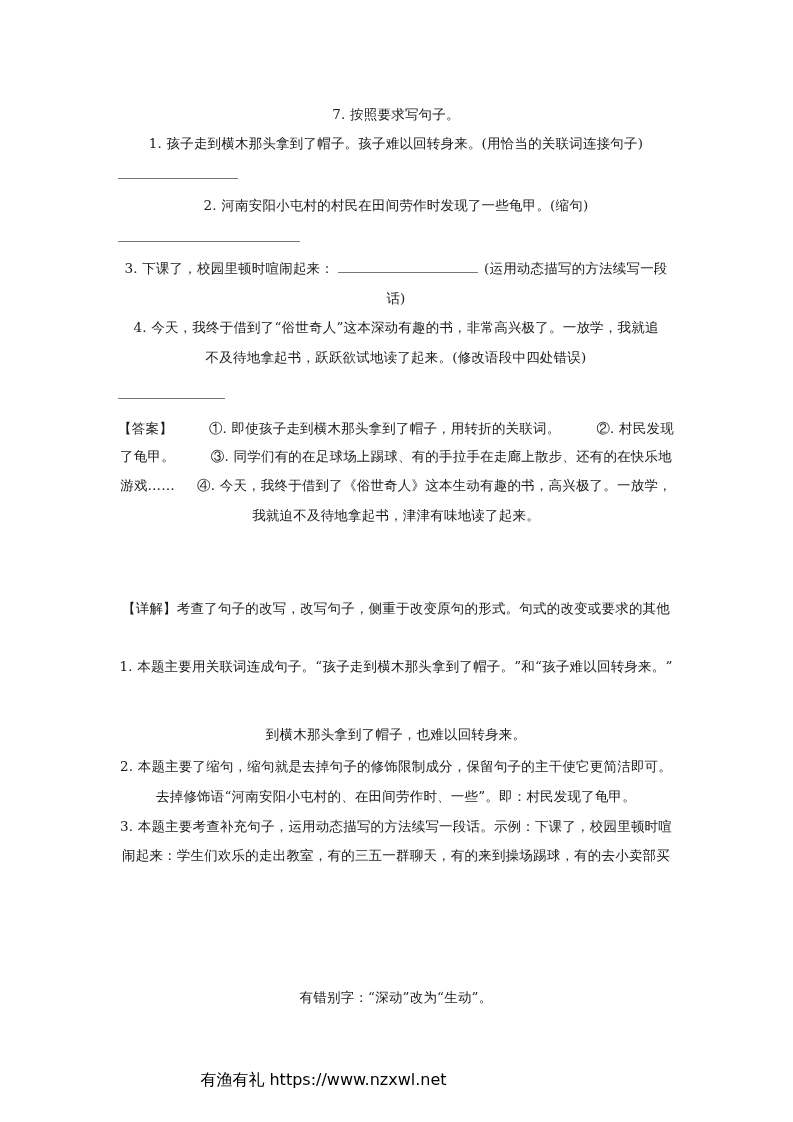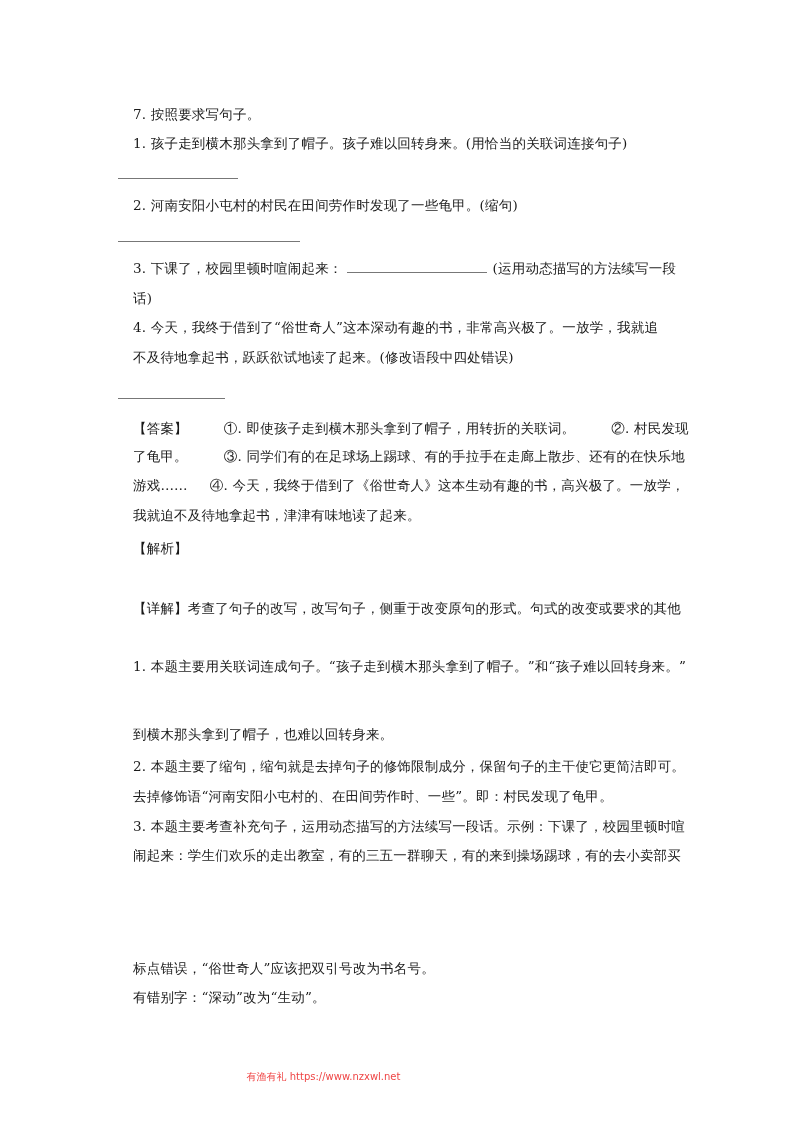--- a/index.html
+++ b/index.html
@@ -3,38 +3,39 @@
   <meta charset="utf-8">
   <style>
     html, body { margin: 0; padding: 0; background: #ffffff; }
     body {
       width: 793px; height: 1122px; position: relative; overflow: hidden;
       font-family: "DejaVu Serif", "Liberation Serif", serif;
       color: #1a1a1a;
     }
     .page { position: absolute; left: 0; top: 0; width: 793px; height: 1122px; }
     .ln {
-      position: absolute; left: 133px; width: 560px;
+      position: absolute; left: 116px; width: 560px;
       font-size: 13.5px; line-height: 18px; white-space: nowrap;
       letter-spacing: 0.2px;
+      text-align: center;
     }
     .rule {
       position: absolute; left: 118px; height: 0;
       border-top: 1px solid #777;
     }
     .blank {
       display: inline-block; width: 140px; height: 12px;
       border-bottom: 1px solid #777; vertical-align: baseline; margin: 0 6px 0 4px;
     }
     .gap { display: inline-block; width: 36px; }
     .gap-s { display: inline-block; width: 22px; }
     .footer {
       position: absolute; left: 0; width: 647px; top: 1070px; text-align: center;
       font-family: "DejaVu Sans", "Liberation Sans", sans-serif;
-      font-size: 10px; color: #ef4444;
+      font-size: 16px; color: #000000;
     }
     .small-circle { font-size: 8px; vertical-align: -4px; }
   </style>
 </head>
 <body>
 
 <div class="page">
 
   <div class="ln" style="top:105px">7. 按照要求写句子。</div>
 
@@ -57,32 +58,30 @@
     <span>【答案】</span><span class="gap"></span><span>①. 即使孩子走到横木那头拿到了帽子，用转折的关联词。</span><span class="gap"></span><span>②. 村民发现</span>
   </div>
   <div class="ln" style="top:447px">
     <span>了龟甲。</span><span class="gap"></span><span>③. 同学们有的在足球场上踢球、有的手拉手在走廊上散步、还有的在快乐地</span>
   </div>
   <div class="ln" style="top:476px">
     <span>游戏……</span><span class="gap-s"></span><span>④. 今天，我终于借到了《俗世奇人》这本生动有趣的书，高兴极了。一放学，</span>
   </div>
   <div class="ln" style="top:506px">我就迫不及待地拿起书，津津有味地读了起来。</div>
 
-  <div class="ln" style="top:539px">【解析】</div>
 
   <div class="ln" style="top:599px">
     <span>【详解】</span><span>考查了句子的改写，改写句子，侧重于改变原句的形式。句式的改变或要求的其他</span>
   </div>
 
   <div class="ln" style="top:657px">1. 本题主要用关联词连成句子。“孩子走到横木那头拿到了帽子。”和“孩子难以回转身来。”</div>
   <div class="ln" style="top:725px">到横木那头拿到了帽子，也难以回转身来。</div>
 
   <div class="ln" style="top:757px">2. 本题主要了缩句，缩句就是去掉句子的修饰限制成分，保留句子的主干使它更简洁即可。</div>
   <div class="ln" style="top:787px">去掉修饰语“河南安阳小屯村的、在田间劳作时、一些”。即：村民发现了龟甲。</div>
 
   <div class="ln" style="top:817px">3. 本题主要考查补充句子，运用动态描写的方法续写一段话。示例：下课了，校园里顿时喧</div>
   <div class="ln" style="top:846px">闹起来：学生们欢乐的走出教室，有的三五一群聊天，有的来到操场踢球，有的去小卖部买</div>
 
-  <div class="ln" style="top:959px">标点错误，“俗世奇人”应该把双引号改为书名号。</div>
   <div class="ln" style="top:988px">有错别字：“深动”改为“生动”。</div>
 
   <div class="footer">有渔有礼 https://www.nzxwl.net</div>
 </div>
 
 </body></html>

